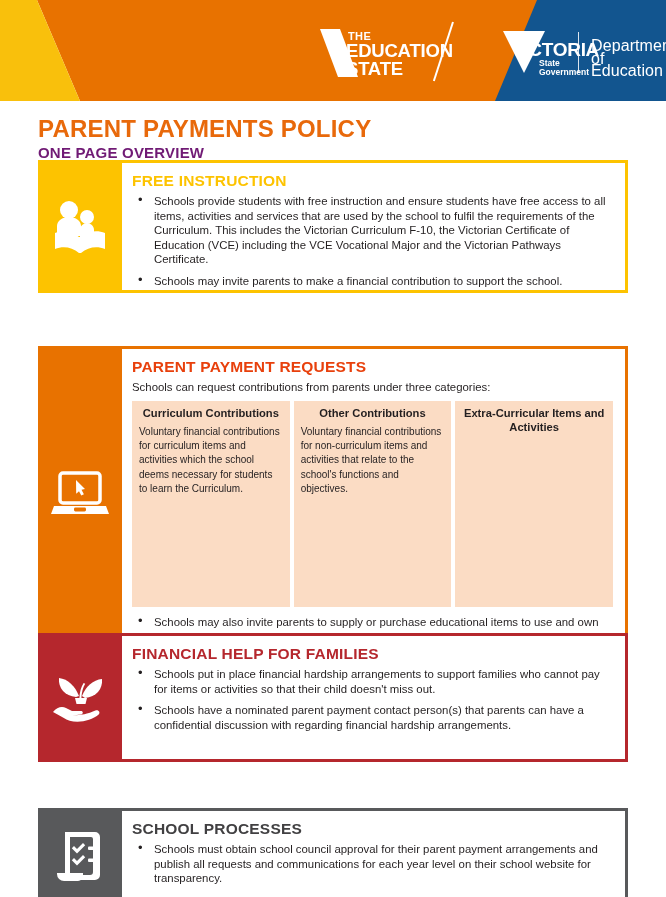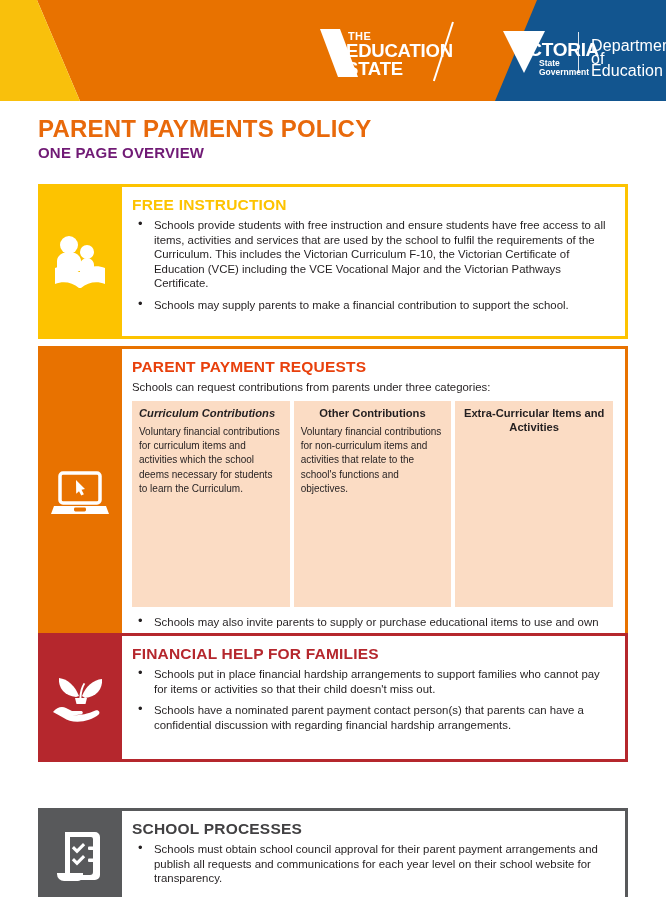--- a/index.html
+++ b/index.html
@@ -118,21 +118,21 @@
     display: flex;
     align-items: center;
     justify-content: center;
   }
   .content-panel {
     flex: 1 1 auto;
     background: #ffffff;
     padding: 8px 12px 10px 10px;
   }
 
-  .sec-free      { top: 184px; height: 155px; }
+  .sec-free      { top: 160px; height: 133px; }
   .sec-free .icon-panel    { background: #fdc300; }
   .sec-free .content-panel { border: 3px solid #fdc300; border-left: none; }
 
   .sec-requests  { top: 346px; height: 297px; }
   .sec-requests .icon-panel    { background: #e87200; }
   .sec-requests .content-panel { border: 3px solid #e87200; border-left: none; }
 
   .sec-help      { top: 633px; height: 129px; border-radius: 23px; }
   .sec-help .icon-panel    { background: #b5272d; }
   .sec-help .content-panel { border: 3px solid #b5272d; border-left: none; }
@@ -193,21 +193,21 @@
     padding: 6px 7px 8px 7px;
     min-height: 206px;
   }
   .cat-col-head {
     font-size: 11.2px;
     font-weight: bold;
     color: #231f20;
     line-height: 13.5px;
     margin-bottom: 4px;
   }
-  .cat-col:nth-child(1) .cat-col-head { text-align: left; font-style: italic; }
+  .cat-col:nth-child(1) .cat-col-head { text-align: center; }
   .cat-col:nth-child(2) .cat-col-head,
   .cat-col:nth-child(3) .cat-col-head { text-align: center; }
   .cat-col-body {
     font-size: 10px;
     line-height: 14.4px;
     color: #231f20;
   }
 
   svg { display: block; }
 </style>
@@ -260,21 +260,21 @@
         <path d="M4 34c8-3 17-2 24 4v16c-7-6-16-7-24-4z"></path>
         <path d="M54 34c-8-3-17-2-24 4v16c7-6 16-7 24-4z"></path>
         <path d="M28 38h2v16h-2z"></path>
       </svg>
     </span>
   </div>
   <div class="content-panel">
     <div class="sec-head head-yellow">FREE INSTRUCTION</div>
     <ul class="bullets">
       <li>Schools provide students with free instruction and ensure students have free access to all items, activities and services that are used by the school to fulfil the requirements of the Curriculum. This includes the Victorian Curriculum F-10, the Victorian Certificate of Education (VCE) including the VCE Vocational Major and the Victorian Pathways Certificate.</li>
-      <li>Schools may supply parents to make a financial contribution to support the school.</li>
+      <li>Schools may invite parents to make a financial contribution to support the school.</li>
     </ul>
   </div>
 </div>
 
 <div class="section sec-requests">
   <div class="icon-panel">
     <span>
       <svg width="58" height="50" viewBox="0 0 58 50" fill="#ffffff">
         <rect x="9" y="3" width="40" height="30" rx="3" fill="none" stroke="#ffffff" stroke-width="3.5"></rect>
         <path d="M25 10l9 9-3.5.8 2.4 4.4-2.6 1.4-2.3-4.4-2.8 2.6z"></path>

